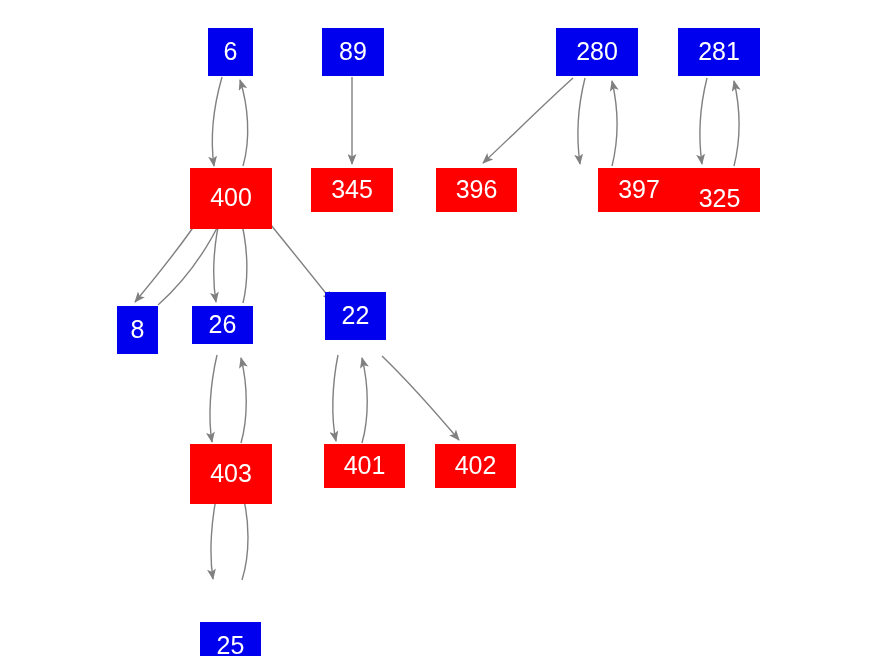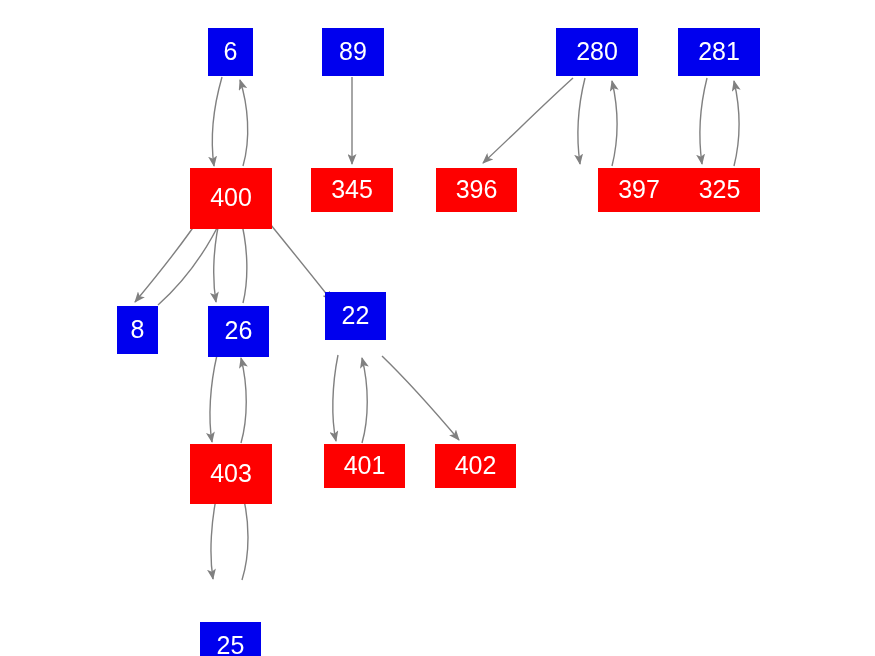--- a/index.html
+++ b/index.html
@@ -103,27 +103,27 @@
       </div>
       <div class="node node-red" style="left: 311px; top: 168px; width: 82px; height: 44px;">
         <span class="node-label">345</span>
       </div>
       <div class="node node-red" style="left: 436px; top: 168px; width: 81px; height: 44px;">
         <span class="node-label">396</span>
       </div>
       <div class="node node-red" style="left: 556px; top: 168px; width: 82px; height: 44px; margin-left: 42px;">
         <span class="node-label">397</span>
       </div>
-      <div class="node node-red" style="left: 679px; top: 168px; width: 81px; height: 44px;">
+      <div class="node node-red" style="left: 679px; top: 168px; width: 81px; height: 44px; align-items: flex-end;">
         <span class="node-label">325</span>
       </div>
       <div class="node node-blue" style="left: 117px; top: 306px; width: 41px; height: 48px;">
         <span class="node-label">8</span>
       </div>
-      <div class="node node-blue" style="left: 208px; top: 306px; width: 61px; height: 51px;">
+      <div class="node node-blue" style="left: 192px; top: 306px; width: 61px; height: 38px;">
         <span class="node-label">26</span>
       </div>
       <div class="node node-blue" style="left: 325px; top: 292px; width: 61px; height: 48px;">
         <span class="node-label">22</span>
       </div>
       <div class="node node-red" style="left: 190px; top: 444px; width: 82px; height: 60px;">
         <span class="node-label">403</span>
       </div>
       <div class="node node-red" style="left: 324px; top: 444px; width: 81px; height: 44px;">
         <span class="node-label">401</span>

